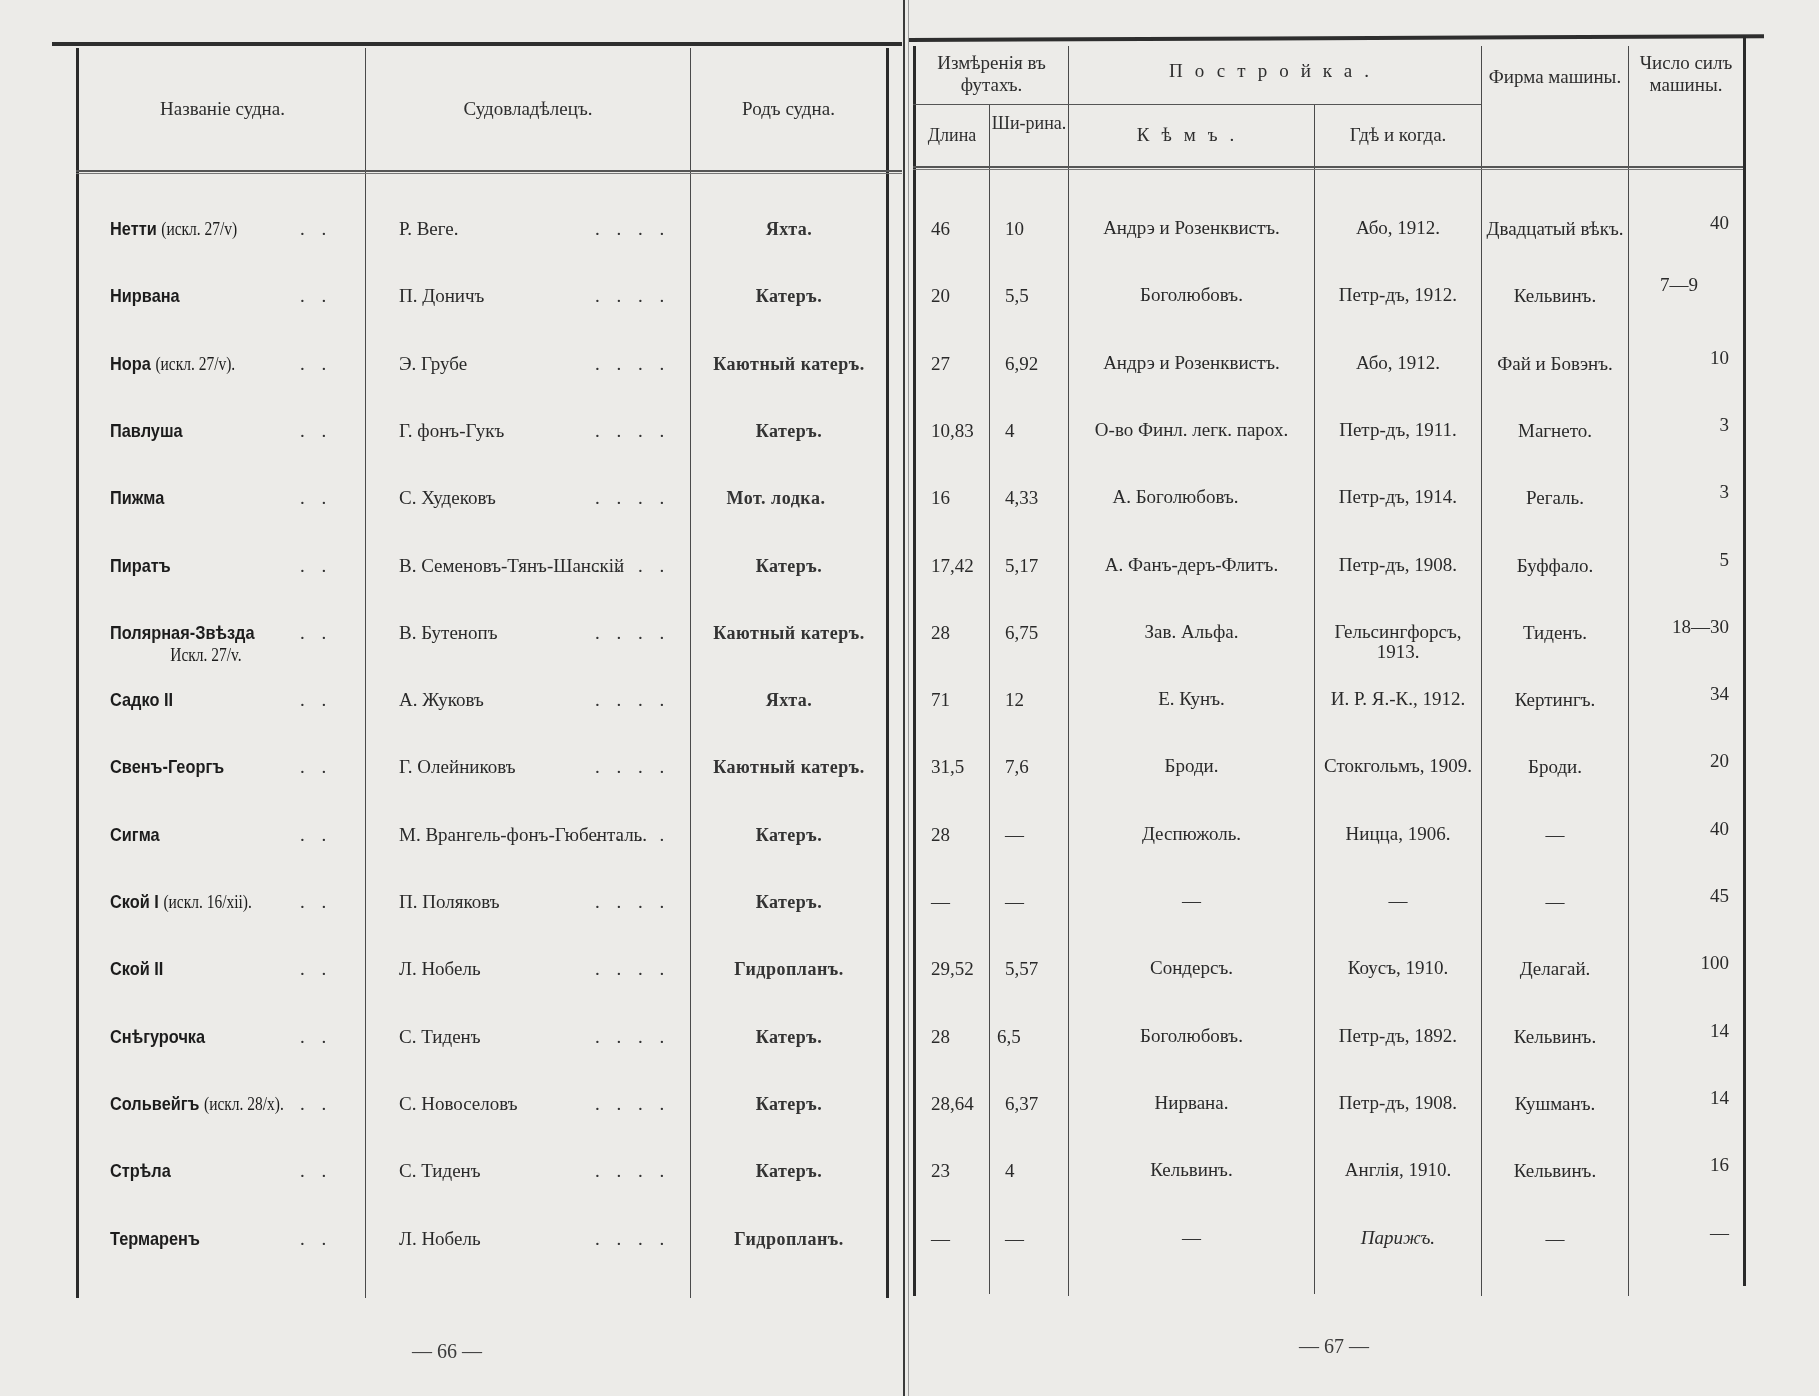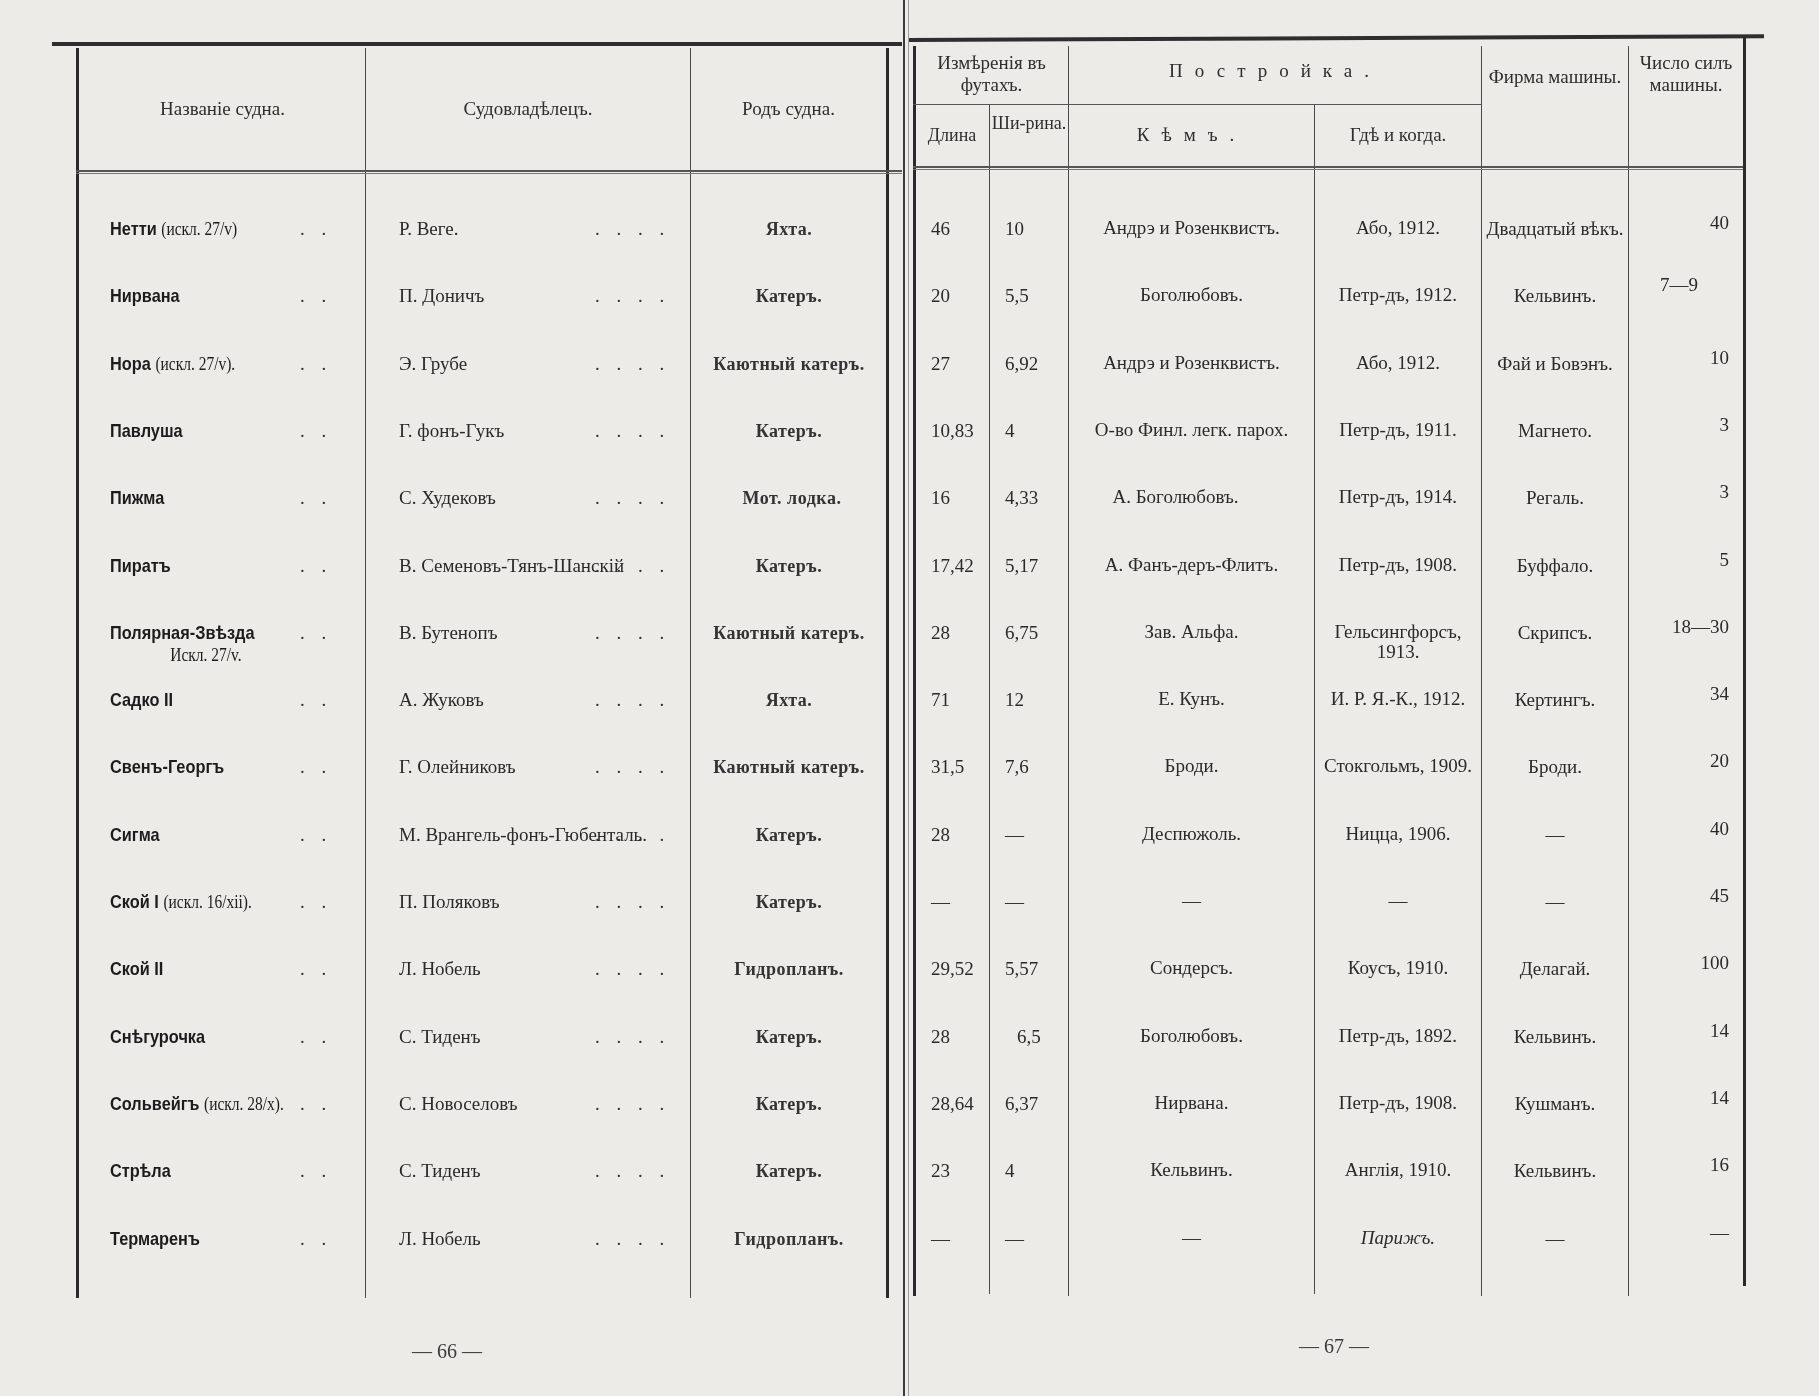--- a/index.html
+++ b/index.html
@@ -81,21 +81,21 @@
         <div class="cell dots" style="left:300px; top:419.9px;">. .</div>
         <div class="cell owner" style="left:399px; top:419.9px;">Г. фонъ-Гукъ</div>
         <div class="cell dots" style="left:595px; top:419.9px;">. . . .</div>
         <div class="cell type" style="left:692px; top:419.9px; width:194px;">Катеръ.</div>
       </div>
       <div>
         <div class="cell name" style="left:110px; top:487.2px;"><span>Пижма</span> <span class="note"></span></div>
         <div class="cell dots" style="left:300px; top:487.2px;">. .</div>
         <div class="cell owner" style="left:399px; top:487.2px;">С. Худековъ</div>
         <div class="cell dots" style="left:595px; top:487.2px;">. . . .</div>
-        <div class="cell type" style="left:692px; top:487.2px; width:168px;margin-left:16px;">Мот. лодка.</div>
+        <div class="cell type" style="left:692px; top:487.2px; width:168px;">Мот. лодка.</div>
       </div>
       <div>
         <div class="cell name" style="left:110px; top:554.5px;"><span>Пиратъ</span> <span class="note"></span></div>
         <div class="cell dots" style="left:300px; top:554.5px;">. .</div>
         <div class="cell owner" style="left:399px; top:554.5px;">В. Семеновъ-Тянъ-Шанскій</div>
         <div class="cell dots" style="left:595px; top:554.5px;">. . . .</div>
         <div class="cell type" style="left:692px; top:554.5px; width:194px;">Катеръ.</div>
       </div>
       <div>
         <div class="cell name" style="left:110px; top:621.8px;"><span>Полярная-Звѣзда</span> <span class="note"></span><span class="sub">Искл. 27/v.</span></div>
@@ -240,21 +240,21 @@
         <div class="cell ctr" style="left:160px; top:554.5px; width:245px; white-space:normal; text-align:center; line-height:20px;">А. Фанъ-деръ-Флитъ.</div>
         <div class="cell ctr" style="left:406px; top:554.5px; width:166px; white-space:normal; text-align:center; line-height:20px;">Петр-дъ, 1908.</div>
         <div class="cell ctr" style="left:573px; top:554.5px; width:146px;">Буффало.</div>
         <div class="cell num" style="left:720px; top:548.5px; width:100px; text-align:right;">5</div>
       </div>
       <div>
         <div class="cell num" style="left:22px; top:621.8px;">28</div>
         <div class="cell num" style="left:96px; top:621.8px;">6,75</div>
         <div class="cell ctr" style="left:160px; top:621.8px; width:245px; white-space:normal; text-align:center; line-height:20px;">Зав. Альфа.</div>
         <div class="cell ctr" style="left:406px; top:621.8px; width:166px; white-space:normal; text-align:center; line-height:20px;">Гельсингфорсъ, 1913.</div>
-        <div class="cell ctr" style="left:573px; top:621.8px; width:146px;">Скрипсъ.</div>
+        <div class="cell ctr" style="left:573px; top:621.8px; width:146px;">Тиденъ.</div>
         <div class="cell num" style="left:720px; top:615.8px; width:100px; text-align:right;">18—30</div>
       </div>
       <div>
         <div class="cell num" style="left:22px; top:689.0999999999999px;">71</div>
         <div class="cell num" style="left:96px; top:689.0999999999999px;">12</div>
         <div class="cell ctr" style="left:160px; top:689.0999999999999px; width:245px; white-space:normal; text-align:center; line-height:20px;">Е. Кунъ.</div>
         <div class="cell ctr" style="left:406px; top:689.0999999999999px; width:166px; white-space:normal; text-align:center; line-height:20px;">И. Р. Я.-К., 1912.</div>
         <div class="cell ctr" style="left:573px; top:689.0999999999999px; width:146px;">Кертингъ.</div>
         <div class="cell num" style="left:720px; top:683.0999999999999px; width:100px; text-align:right;">34</div>
       </div>
@@ -285,21 +285,21 @@
       <div>
         <div class="cell num" style="left:22px; top:958.3px;">29,52</div>
         <div class="cell num" style="left:96px; top:958.3px;">5,57</div>
         <div class="cell ctr" style="left:160px; top:958.3px; width:245px; white-space:normal; text-align:center; line-height:20px;">Сондерсъ.</div>
         <div class="cell ctr" style="left:406px; top:958.3px; width:166px; white-space:normal; text-align:center; line-height:20px;">Коусъ, 1910.</div>
         <div class="cell ctr" style="left:573px; top:958.3px; width:146px;">Делагай.</div>
         <div class="cell num" style="left:720px; top:952.3px; width:100px; text-align:right;">100</div>
       </div>
       <div>
         <div class="cell num" style="left:22px; top:1025.6px;">28</div>
-        <div class="cell num" style="left:108px; top:1025.6px;">6,5</div>
+        <div class="cell num" style="left:88px; top:1025.6px;">6,5</div>
         <div class="cell ctr" style="left:160px; top:1025.6px; width:245px; white-space:normal; text-align:center; line-height:20px;">Боголюбовъ.</div>
         <div class="cell ctr" style="left:406px; top:1025.6px; width:166px; white-space:normal; text-align:center; line-height:20px;">Петр-дъ, 1892.</div>
         <div class="cell ctr" style="left:573px; top:1025.6px; width:146px;">Кельвинъ.</div>
         <div class="cell num" style="left:720px; top:1019.5999999999999px; width:100px; text-align:right;">14</div>
       </div>
       <div>
         <div class="cell num" style="left:22px; top:1092.9px;">28,64</div>
         <div class="cell num" style="left:96px; top:1092.9px;">6,37</div>
         <div class="cell ctr" style="left:160px; top:1092.9px; width:245px; white-space:normal; text-align:center; line-height:20px;">Нирвана.</div>
         <div class="cell ctr" style="left:406px; top:1092.9px; width:166px; white-space:normal; text-align:center; line-height:20px;">Петр-дъ, 1908.</div>

